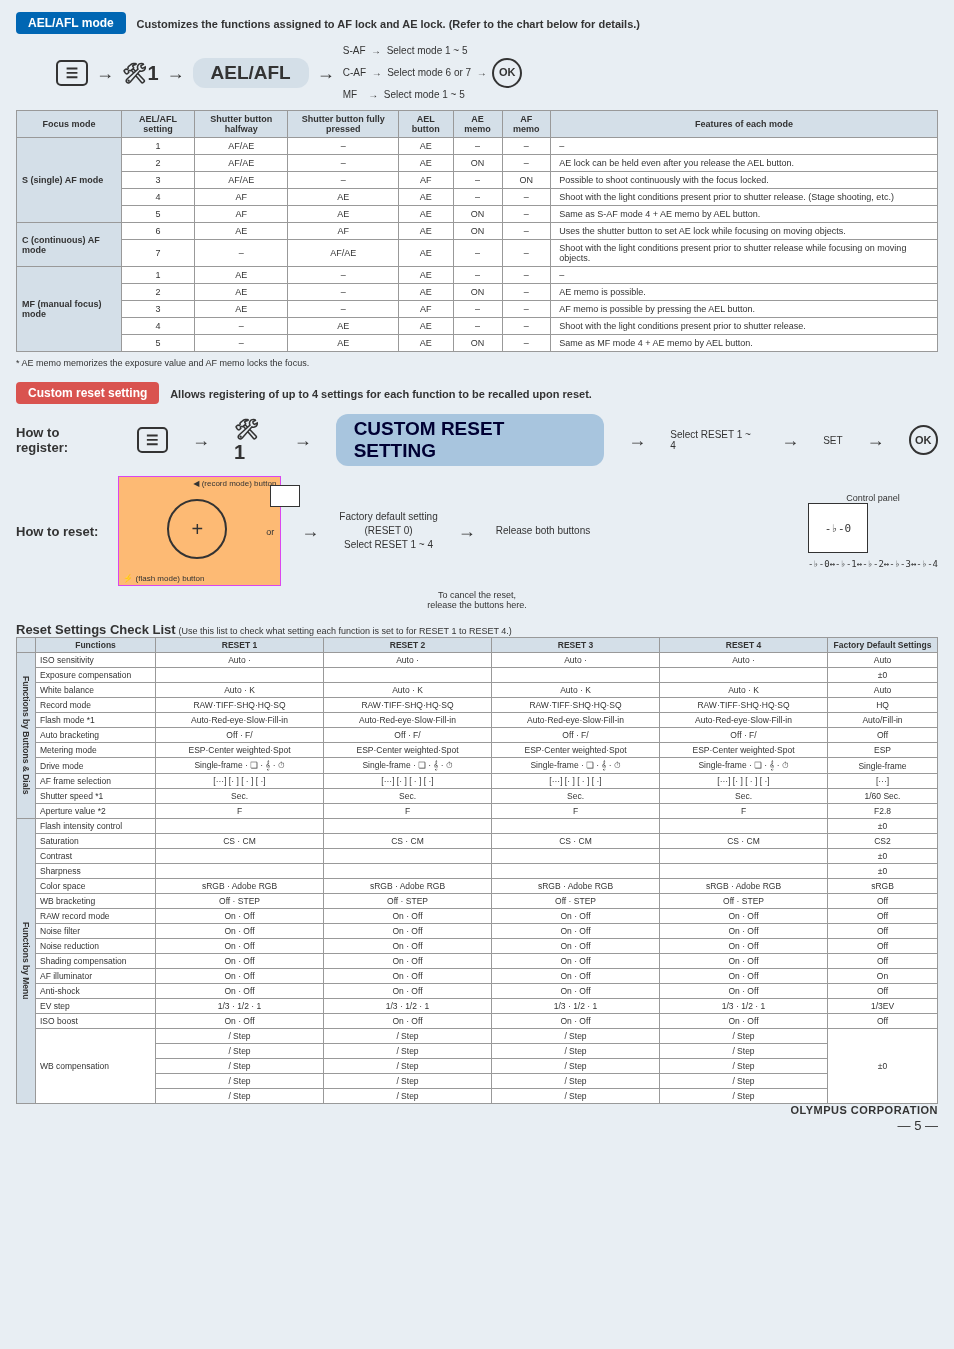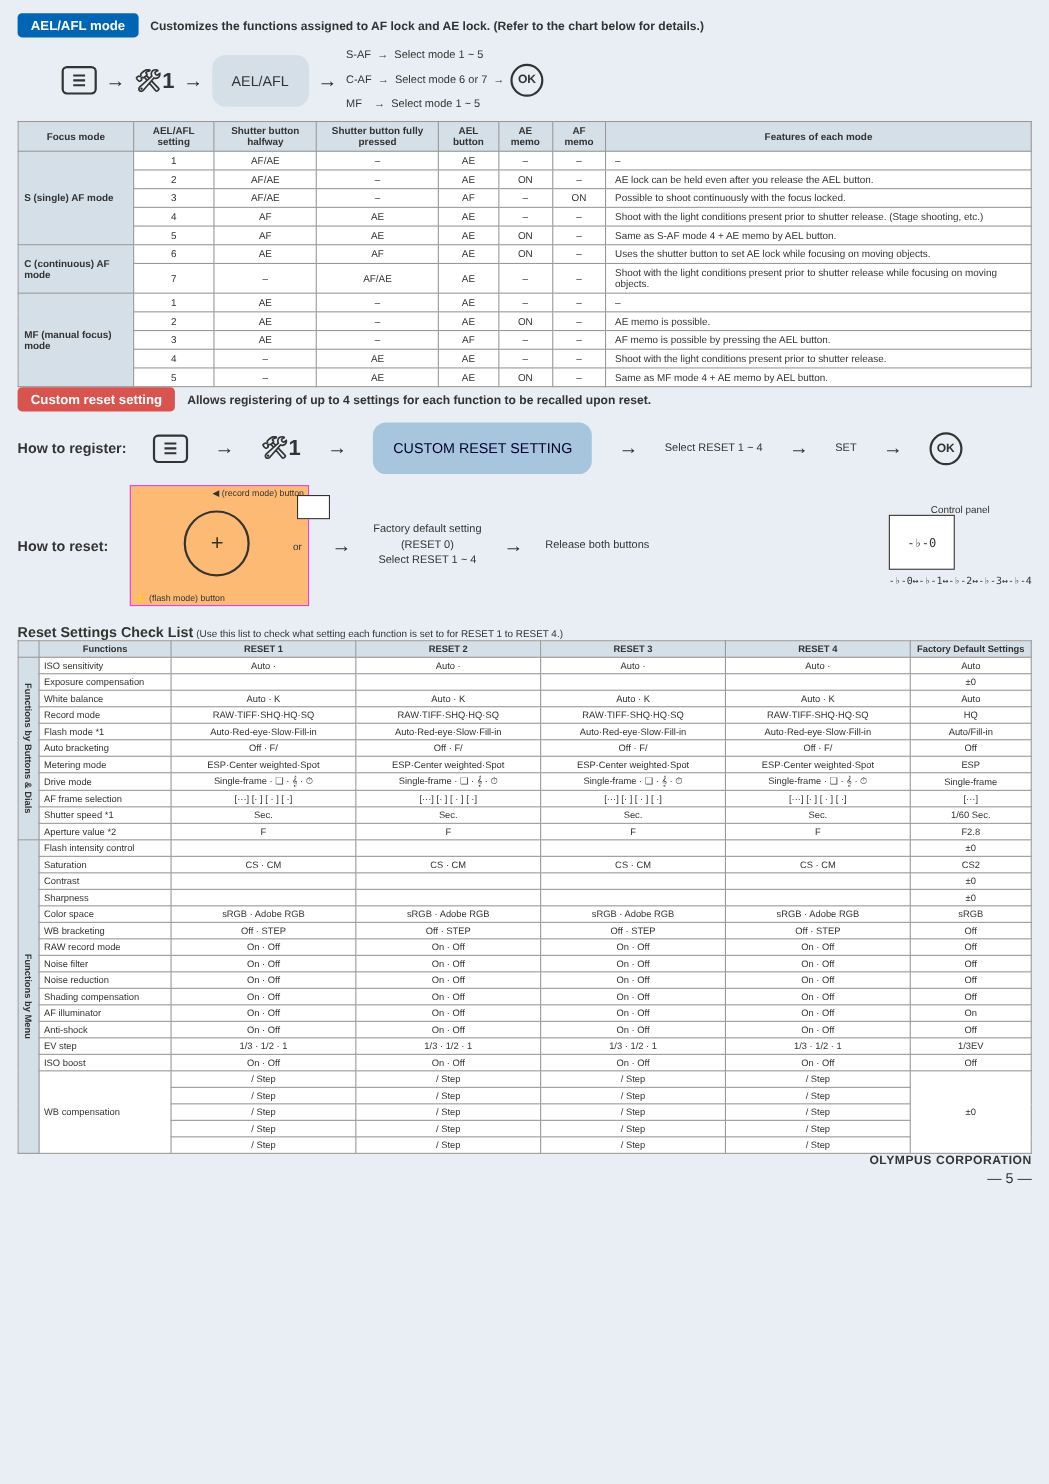--- a/index.html
+++ b/index.html
@@ -39,23 +39,23 @@
   .icon-box {
     width: 32px; height: 26px;
     border: 2px solid #333;
     border-radius: 5px;
     display: flex; align-items: center; justify-content: center;
     font-size: 14px; font-weight: bold;
   }
   .pill {
     background: #d4dfe8;
     border-radius: 12px;
-    padding: 16px 18px;
-    font-weight: normal;
-    font-size: 13px;
+    padding: 4px 18px;
+    font-weight: bold;
+    font-size: 19px;
     color: #333;
   }
   .ok-circle {
     width: 30px; height: 30px;
     border: 2px solid #333;
     border-radius: 50%;
     display:flex; align-items:center; justify-content:center;
     font-weight: bold; font-size: 11px;
   }
   .mode-lines { font-size: 10px; line-height: 1.4; }
@@ -258,20 +258,21 @@
           <td>–</td>
           <td>AE</td>
           <td>AE</td>
           <td>ON</td>
           <td>–</td>
           <td class="features-col">Same as MF mode 4 + AE memo by AEL button.</td>
         </tr>
       </tbody>
 </table>
 
+<div class="footnote">* AE memo memorizes the exposure value and AF memo locks the focus.</div>
 
 <div>
   <span class="section-tag red">Custom reset setting</span>
   <span class="section-desc">Allows registering of up to 4 settings for each function to be recalled upon reset.</span>
 </div>
 
 <div class="reg-row">
   <span class="how-label">How to register:</span>
   <div class="icon-box">☰</div>
   <span class="arrow">→</span>
@@ -300,20 +301,22 @@
 (RESET 0)
 Select RESET 1 ~ 4</div>
   <span class="arrow">→</span>
   <div class="reset-middle">Release both buttons</div>
   <div style="margin-left:auto">
     <div style="font-size:9px;text-align:center">Control panel</div>
     <div class="control-panel">-♭-0</div>
     <div style="font-family:monospace;font-size:9px;margin-top:6px">-♭-0↔-♭-1↔-♭-2↔-♭-3↔-♭-4</div>
   </div>
 </div>
+<div style="text-align:center;font-size:9px;margin-top:-12px;margin-bottom:12px;white-space:pre-line">To cancel the reset,
+release the buttons here.</div>
 
 <div>
   <span class="reset-title">Reset Settings Check List</span>
   <span class="reset-sub">(Use this list to check what setting each function is set to for RESET 1 to RESET 4.)</span>
 </div>
 
 <table class="reset-table">
   <thead>
     <tr>
       <th style="width:16px"></th>

